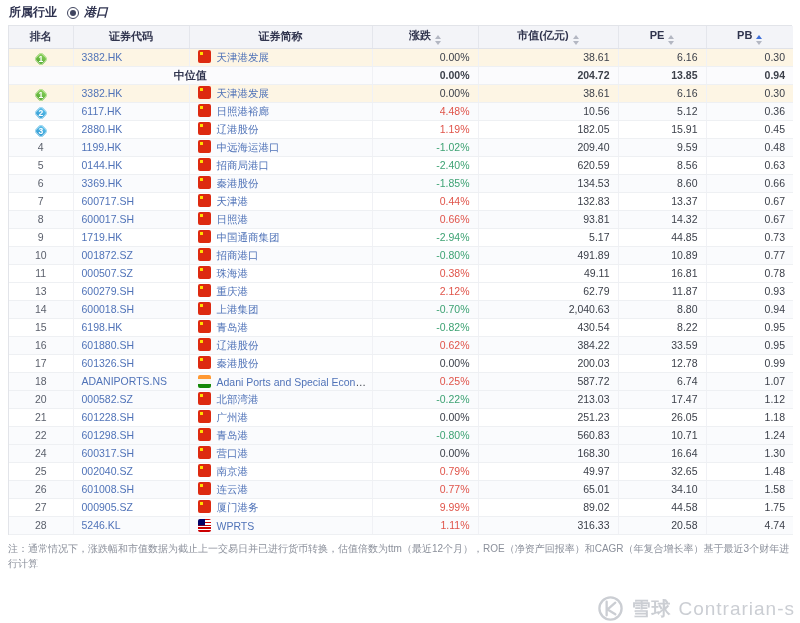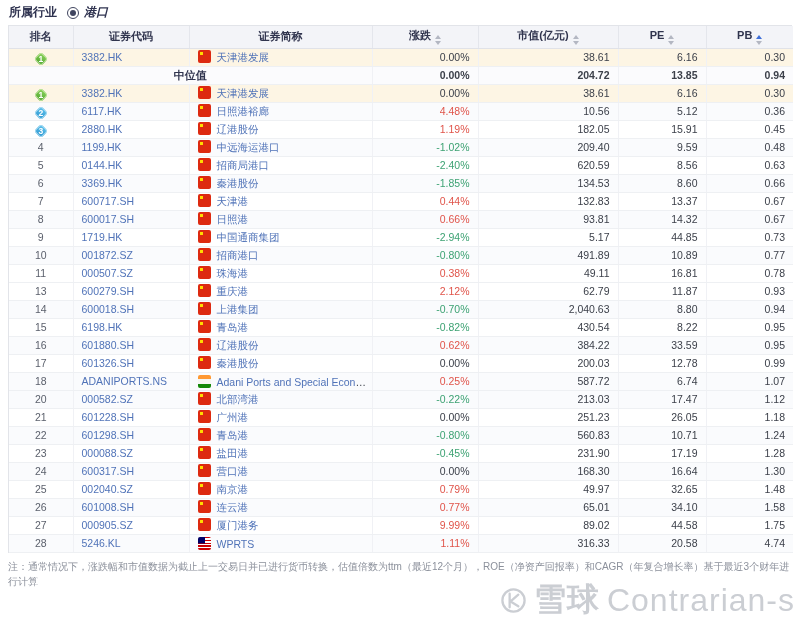--- a/index.html
+++ b/index.html
@@ -83,21 +83,21 @@
   .sorter i { width:0; height:0; border-left:3.5px solid transparent; border-right:3.5px solid transparent; }
   .sorter .up   { border-bottom:4px solid #b3b7c2; }
   .sorter .down { border-top:4px solid #b3b7c2; }
   .sorter.asc .up { border-bottom-color:#3e6fd8; }
   
   .footnote { margin:6px 8px 0; font-size:10px; color:#8b909b; line-height:1.5; }
   
   .watermark {
     position:absolute; right:5px; bottom:1px; z-index:5;
     display:flex; align-items:center; gap:7px;
-    color:#c7cad0; font-size:32px; letter-spacing:1px;
+    color:#c7cad0; font-size:19px; letter-spacing:1px;
     pointer-events:none; opacity:.92;
   }
   .wm-logo { width:27px; height:27px; flex:none; }
   .wm-brand { font-weight:bold; }
 </style>
 </head>
 <body>
 
 <div class="topbar">
   <span>所属行业</span>
@@ -331,29 +331,20 @@
   </tr>
         <tr class="stripe">
     <td class="c-rank"><span>22</span></td>
     <td class="c-code"><a class="lnk">601298.SH</a></td>
     <td class="c-name"><span class="flag flag-cn"></span><a class="lnk">青岛港</a></td>
     <td class="c-chg chg-down">-0.80%</td>
     <td class="c-cap">560.83</td>
     <td class="c-pe">10.71</td>
     <td class="c-pb">1.24</td>
   </tr>
-        <tr>
-    <td class="c-rank"><span>23</span></td>
-    <td class="c-code"><a class="lnk">000088.SZ</a></td>
-    <td class="c-name"><span class="flag flag-cn"></span><a class="lnk">盐田港</a></td>
-    <td class="c-chg chg-down">-0.45%</td>
-    <td class="c-cap">231.90</td>
-    <td class="c-pe">17.19</td>
-    <td class="c-pb">1.28</td>
-  </tr>
         <tr class="stripe">
     <td class="c-rank"><span>24</span></td>
     <td class="c-code"><a class="lnk">600317.SH</a></td>
     <td class="c-name"><span class="flag flag-cn"></span><a class="lnk">营口港</a></td>
     <td class="c-chg chg-flat">0.00%</td>
     <td class="c-cap">168.30</td>
     <td class="c-pe">16.64</td>
     <td class="c-pb">1.30</td>
   </tr>
         <tr>

